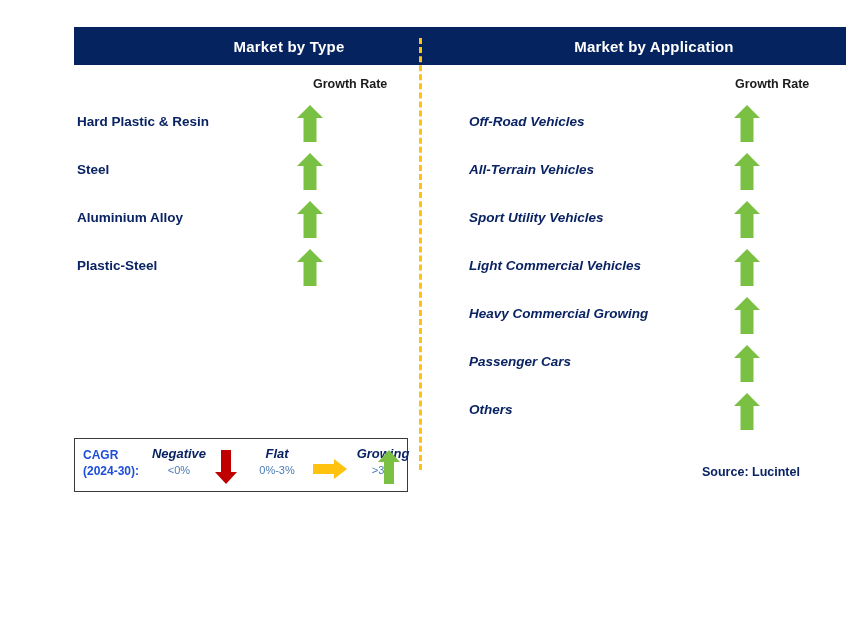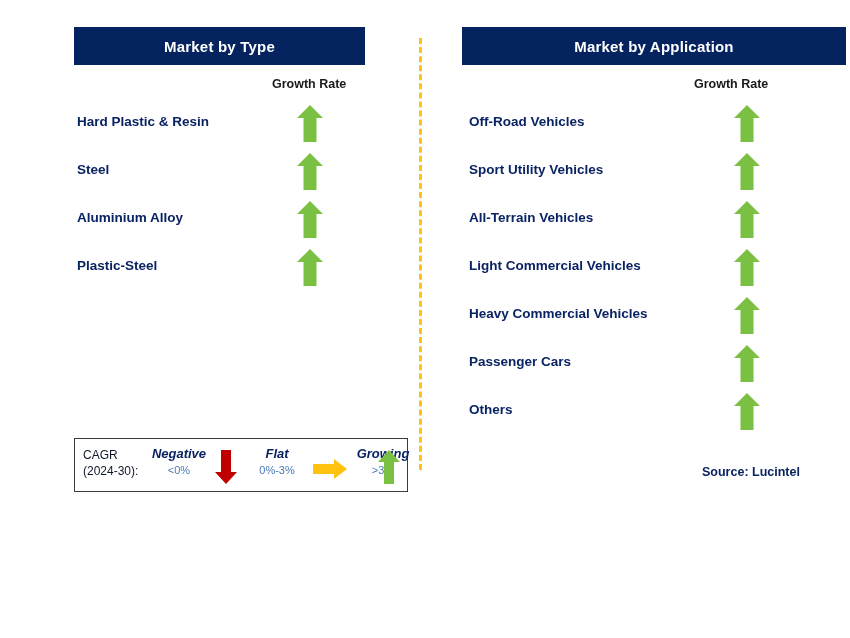--- a/index.html
+++ b/index.html
@@ -38,40 +38,41 @@
     justify-content: center;
     height: 38px;
   }
   .header-bar .header-title {
     color: #ffffff;
     font-size: 15px;
     font-weight: bold;
     letter-spacing: 0.2px;
     white-space: nowrap;
   }
-  .header-left  { left: 74px;  top: 27px; width: 291px; }
+  .header-left  { left: 74px;  top: 27px; width: 358px; padding-left: 36px; }
   .header-right { left: 462px; top: 27px; width: 384px; }
 
   
   .growth-caption {
     position: absolute;
     font-size: 12.5px;
     font-weight: bold;
     color: #1a1a1a;
     white-space: nowrap;
+    margin-left: 41px;
   }
   .growth-caption-left  { left: 272px; top: 77px; }
 
   
   .rows {
     position: absolute;
     text-align: center;
   }
   .rows-left  { left: 0; top: 105px; width: 420px; }
-  .rows-right { left: 0; top: 105px; width: 430px; }
+  .rows-right { left: 0; top: 105px; width: 430px; font-style: italic; }
 
   .row {
     position: relative;
     height: 48px;
   }
   .row-label {
     position: absolute;
     left: 0;
     top: 9px;
     font-size: 13.5px;
@@ -131,22 +132,22 @@
   .legend-inner {
     position: relative;
     width: 100%;
     height: 100%;
   }
   .legend-title {
     position: absolute;
     left: 8px;
     top: 8px;
     font-size: 12px;
-    font-weight: normal;
-    color: #0f172a;
+    font-weight: bold;
+    color: #1d4ed8;
     line-height: 16px;
     white-space: nowrap;
   }
   .legend-group {
     position: absolute;
     top: 6px;
     text-align: center;
     white-space: nowrap;
   }
   .legend-name {
@@ -239,48 +240,48 @@
       <div class="row">
         <div class="row-label" style="left:49px;">Off-Road Vehicles</div>
         <div class="row-arrow" style="left:314px;">
           <svg class="arrow-up" viewBox="0 0 26 37">
             <path d="M13 0 L26 13 L19.5 13 L19.5 37 L6.5 37 L6.5 13 L0 13 Z" fill="#7AC143"></path>
           </svg>
         </div>
       </div>
 
       <div class="row">
+        <div class="row-label" style="left:49px;">All-Terrain Vehicles</div>
+        <div class="row-arrow" style="left:314px;">
+          <svg class="arrow-up" viewBox="0 0 26 37">
+            <path d="M13 0 L26 13 L19.5 13 L19.5 37 L6.5 37 L6.5 13 L0 13 Z" fill="#7AC143"></path>
+          </svg>
+        </div>
+      </div>
+
+      <div class="row">
         <div class="row-label" style="left:49px;">Sport Utility Vehicles</div>
         <div class="row-arrow" style="left:314px;">
           <svg class="arrow-up" viewBox="0 0 26 37">
             <path d="M13 0 L26 13 L19.5 13 L19.5 37 L6.5 37 L6.5 13 L0 13 Z" fill="#7AC143"></path>
           </svg>
         </div>
       </div>
 
       <div class="row">
-        <div class="row-label" style="left:49px;">All-Terrain Vehicles</div>
-        <div class="row-arrow" style="left:314px;">
-          <svg class="arrow-up" viewBox="0 0 26 37">
-            <path d="M13 0 L26 13 L19.5 13 L19.5 37 L6.5 37 L6.5 13 L0 13 Z" fill="#7AC143"></path>
-          </svg>
-        </div>
-      </div>
-
-      <div class="row">
         <div class="row-label" style="left:49px;">Light Commercial Vehicles</div>
         <div class="row-arrow" style="left:314px;">
           <svg class="arrow-up" viewBox="0 0 26 37">
             <path d="M13 0 L26 13 L19.5 13 L19.5 37 L6.5 37 L6.5 13 L0 13 Z" fill="#7AC143"></path>
           </svg>
         </div>
       </div>
 
       <div class="row">
-        <div class="row-label" style="left:49px;">Heavy Commercial Vehicles</div>
+        <div class="row-label" style="left:49px;">Heavy Commercial Growing</div>
         <div class="row-arrow" style="left:314px;">
           <svg class="arrow-up" viewBox="0 0 26 37">
             <path d="M13 0 L26 13 L19.5 13 L19.5 37 L6.5 37 L6.5 13 L0 13 Z" fill="#7AC143"></path>
           </svg>
         </div>
       </div>
 
       <div class="row">
         <div class="row-label" style="left:49px;">Passenger Cars</div>
         <div class="row-arrow" style="left:314px;">

